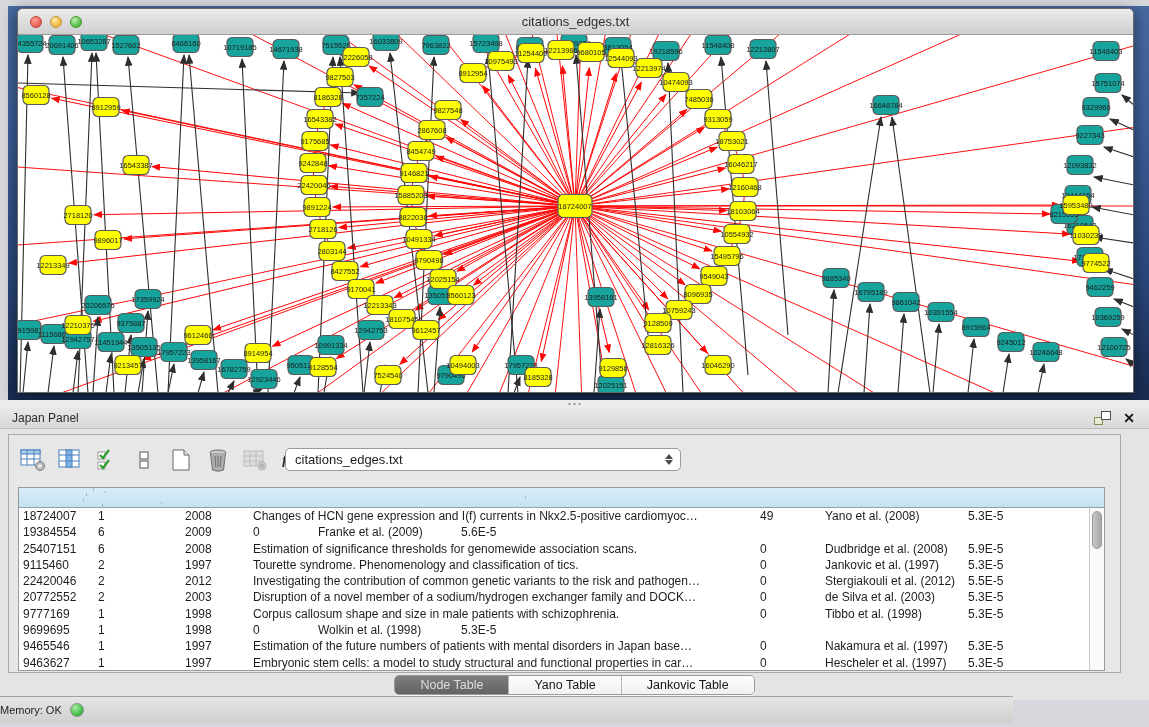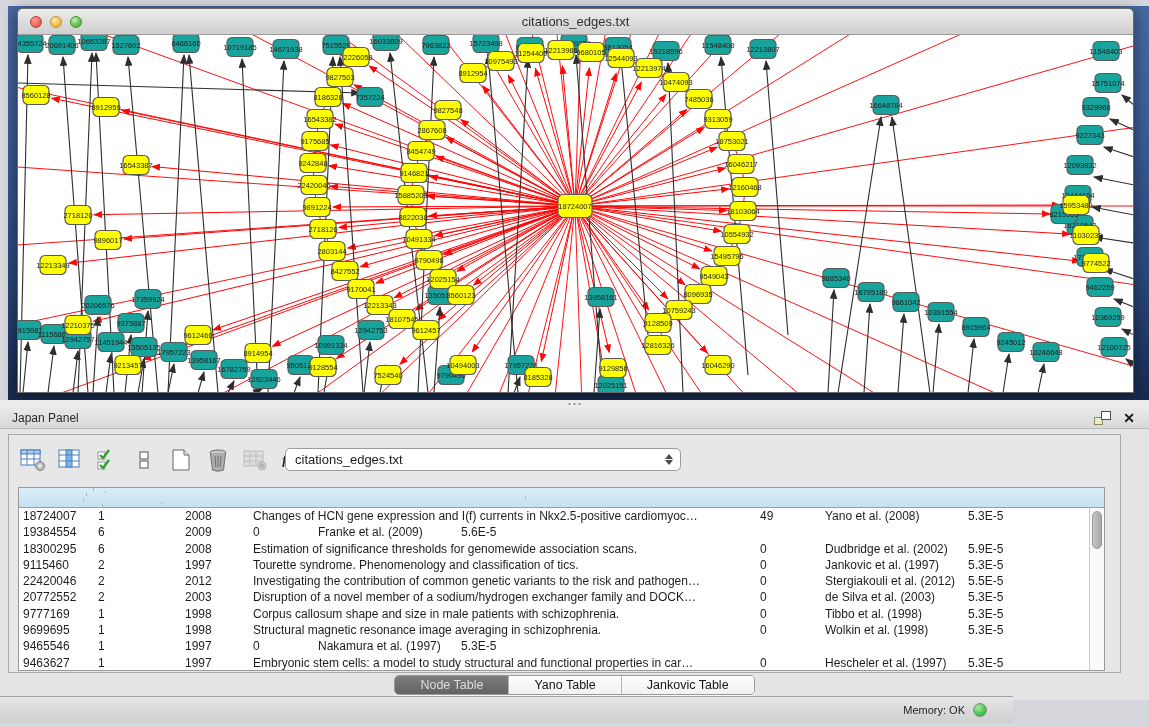--- a/index.html
+++ b/index.html
@@ -74,21 +74,21 @@
   .tabs-row { position:absolute; left:0; top:246px; width:100%; display:flex; justify-content:center; }
   .seg { display:flex; border:1px solid #9a9a9a; border-radius:5px; overflow:hidden; height:20px;
     box-shadow:0 1px 0 rgba(255,255,255,.7); }
   .seg .tab { font-size:12.5px; padding:0 25px; line-height:19px; background:linear-gradient(#fdfdfd,#f1f1f1);
     color:#161616; border-right:1px solid #b5b5b5; }
   .seg .tab:last-child { border-right:none; }
   .seg .tab.sel { background:linear-gradient(#7d7d7d,#636363); color:#dedede; }
 
   .statusbar { position:absolute; left:0; top:696px; width:1013px; height:27px;
     background:linear-gradient(#e6e6e6,#cfcfcf); border-top:1px solid #a2a2a2;
-    display:flex; align-items:center; justify-content:flex-end; }
+    display:flex; align-items:center; justify-content:flex-start; }
   .mem-label { font-size:11px; color:#1e1e1e; margin-right:8px; }
   .mem-dot { width:14px; height:14px; border-radius:50%; margin-right:26px;
     background:radial-gradient(circle at 35% 30%,#a8ec9e,#45c34d 60%,#2f9e38); border:1px solid #8b8b8b; }
 
   
   .float-ic { position:relative; width:17px; height:14px; }
   .float-ic .b1 { position:absolute; left:0; bottom:0; width:9px; height:8px; border:1px solid #8b8b55; background:#e9e9d8; }
   .float-ic .b2 { position:absolute; right:0; top:0; width:10px; height:9px; border:1px solid #4d4d4d; background:#fff; }
 </style>
 </head>
@@ -946,26 +946,26 @@
           </div>
           <div class="tr">
             <div class="td col-name">19384554</div>
             <div class="td col-in_degree">6</div>
             <div class="td col-year">2009</div>
             <div class="td col-out_degree">0</div>
             <div class="td col-short">Franke et al. (2009)</div>
             <div class="td col-pagerank">5.6E-5</div>
           </div>
           <div class="tr">
-            <div class="td col-name">18300295</div>
+            <div class="td col-name">25407151</div>
             <div class="td col-in_degree">6</div>
             <div class="td col-year">2008</div>
             <div class="td col-title">Estimation of significance thresholds for genomewide association scans.</div>
             <div class="td col-out_degree">0</div>
-            <div class="td col-short">Dudbridge et al. (2002)</div>
+            <div class="td col-short">Dudbridge et al. (2008)</div>
             <div class="td col-pagerank">5.9E-5</div>
           </div>
           <div class="tr">
             <div class="td col-name">9115460</div>
             <div class="td col-in_degree">2</div>
             <div class="td col-year">1997</div>
             <div class="td col-title">Tourette syndrome. Phenomenology and classification of tics.</div>
             <div class="td col-out_degree">0</div>
             <div class="td col-short">Jankovic et al. (1997)</div>
             <div class="td col-pagerank">5.3E-5</div>
@@ -994,29 +994,29 @@
             <div class="td col-year">1998</div>
             <div class="td col-title">Corpus callosum shape and size in male patients with schizophrenia.</div>
             <div class="td col-out_degree">0</div>
             <div class="td col-short">Tibbo et al. (1998)</div>
             <div class="td col-pagerank">5.3E-5</div>
           </div>
           <div class="tr">
             <div class="td col-name">9699695</div>
             <div class="td col-in_degree">1</div>
             <div class="td col-year">1998</div>
-            <div class="td col-title">Structural magnetic resonance image averaging in schizophrenia.</div>
             <div class="td col-out_degree">0</div>
             <div class="td col-short">Wolkin et al. (1998)</div>
             <div class="td col-pagerank">5.3E-5</div>
           </div>
           <div class="tr">
             <div class="td col-name">9465546</div>
             <div class="td col-in_degree">1</div>
             <div class="td col-year">1997</div>
+            <div class="td col-title">Estimation of the future numbers of patients with mental disorders in Japan base…</div>
             <div class="td col-out_degree">0</div>
             <div class="td col-short">Nakamura et al. (1997)</div>
             <div class="td col-pagerank">5.3E-5</div>
           </div>
           <div class="tr">
             <div class="td col-name">9463627</div>
             <div class="td col-in_degree">1</div>
             <div class="td col-year">1997</div>
             <div class="td col-title">Embryonic stem cells: a model to study structural and functional properties in car…</div>
             <div class="td col-out_degree">0</div>

